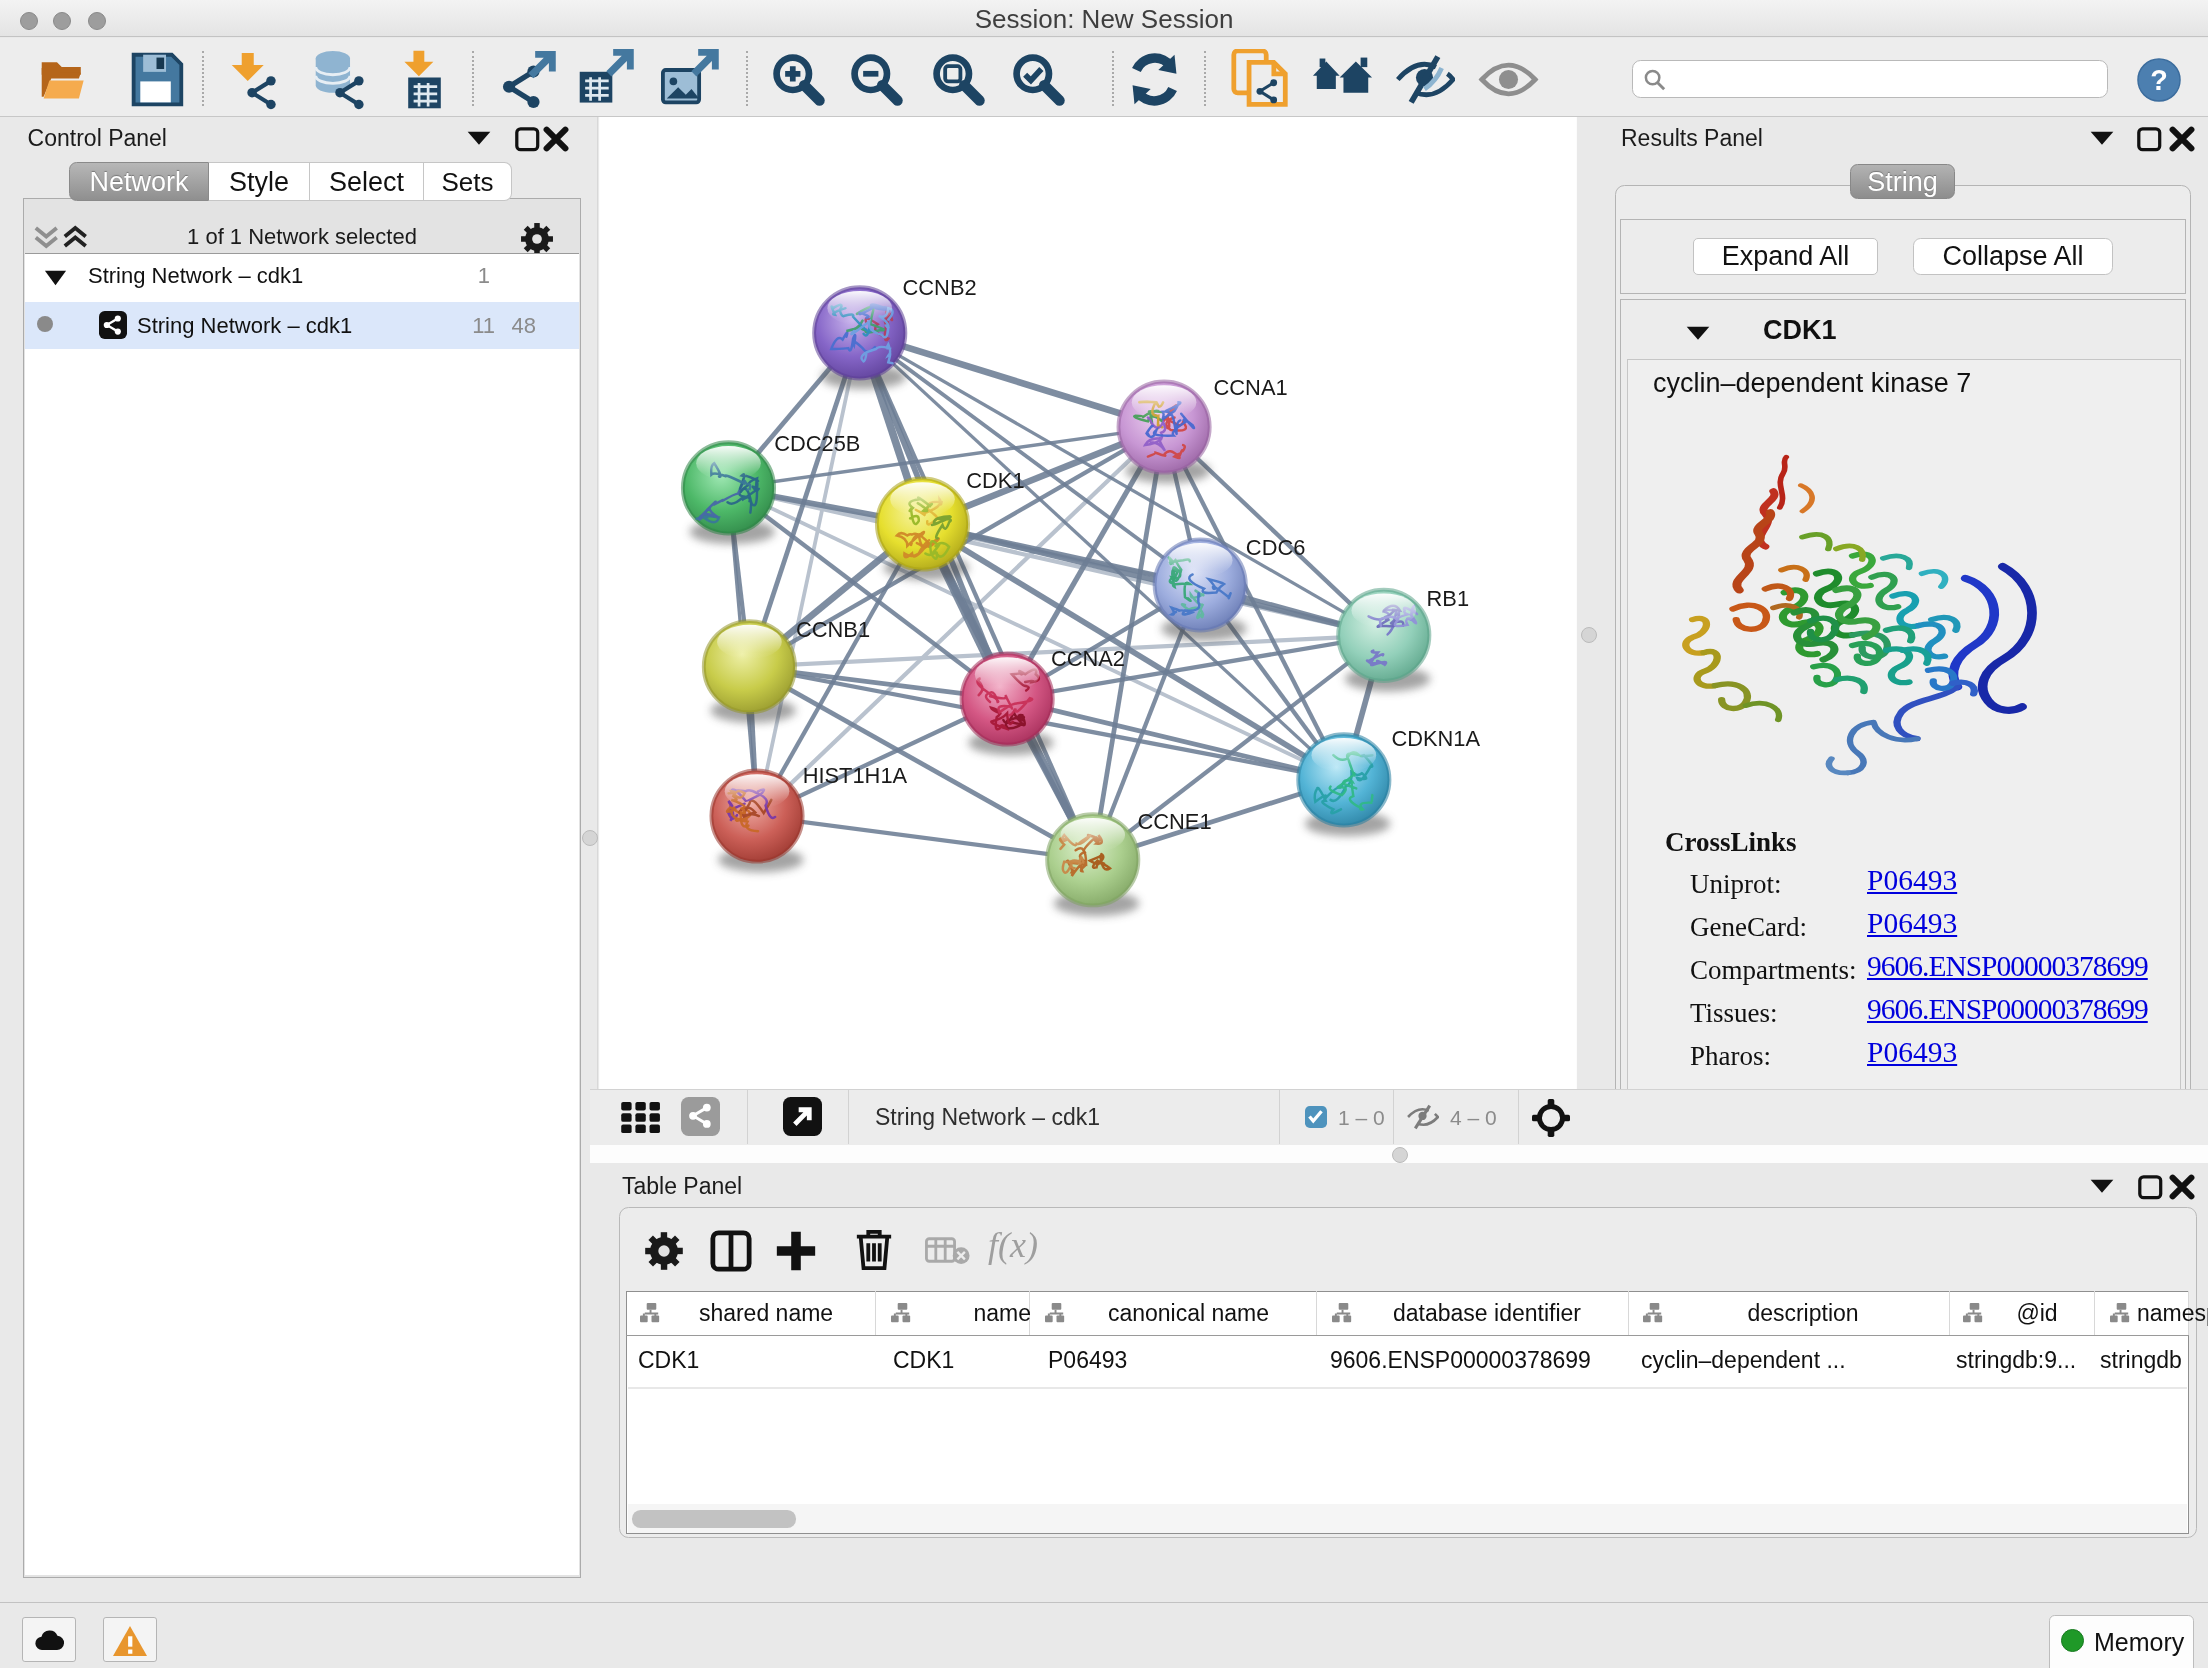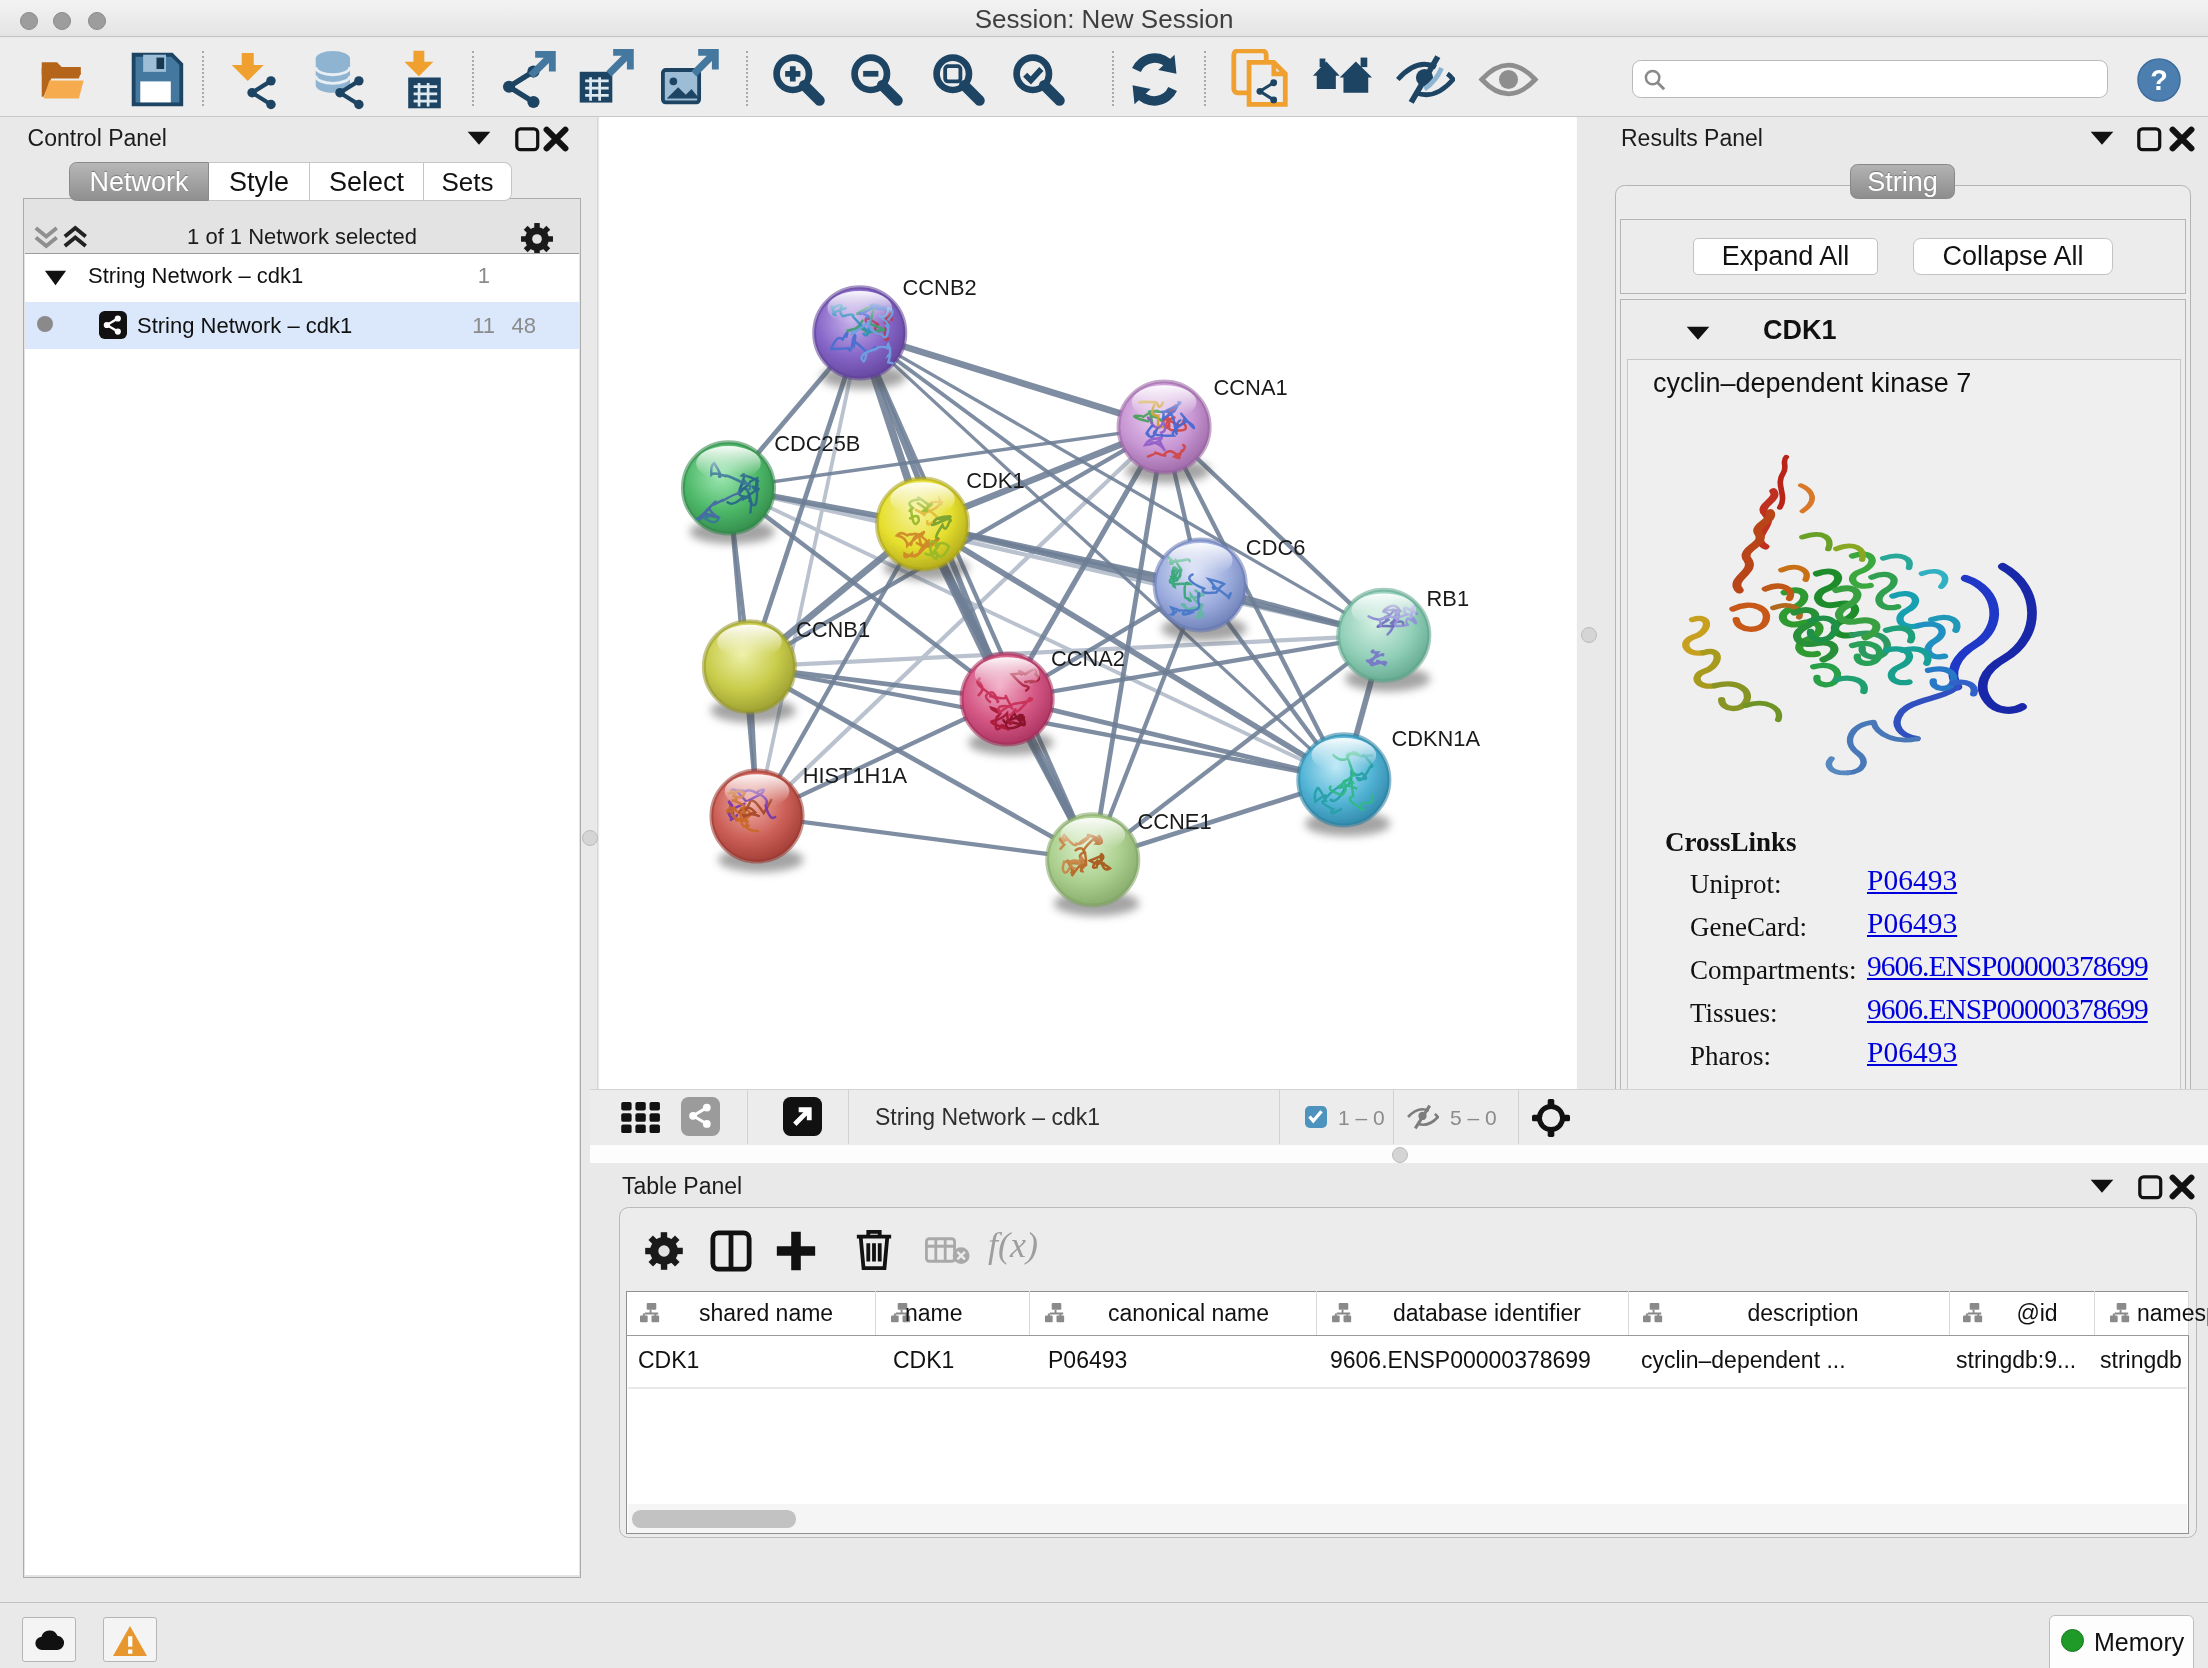--- a/index.html
+++ b/index.html
@@ -557,21 +557,21 @@
         <path d="M3 10l5 6L19 3" stroke="#fff" stroke-width="4.5" fill="none"></path>
       </svg>
  </div>
  <div class="abs" style="left:748px;top:16px;font-size:21px;color:#8b8b8b">1 – 0</div>
  <div class="abs" style="left:803px;top:0;height:54px;border-left:1.9px solid #d2d2d2"></div>
  <svg class="abs" style="left:816px;top:14.3px" width="33" height="26" viewBox="0 0 64 48">
       <path d="M4 24q14-15 28-15 6 0 12 3M56 18q3 3 6 6-14 15-28 15-6 0-11-2" fill="none" stroke="#7c7c7c" stroke-width="5"></path>
       <circle cx="32" cy="22" r="8" fill="#7c7c7c"></circle>
       <path d="M46 2 18 46" stroke="#7c7c7c" stroke-width="6"></path>
     </svg>
- <div class="abs" style="left:860px;top:16px;font-size:21px;color:#8b8b8b">5 – 0</div>
+ <div class="abs" style="left:860px;top:16px;font-size:21px;color:#8b8b8b">4 – 0</div>
  <div class="abs" style="left:928px;top:0;height:54px;border-left:1.9px solid #d2d2d2"></div>
  <svg class="abs" style="left:942px;top:8.6px" width="38" height="38" viewBox="0 0 46 46">
   <circle cx="23" cy="23" r="14" fill="none" stroke="#111" stroke-width="6"></circle>
   <g fill="#111">
         <rect x="19" y="0" width="8" height="11" rx="2"></rect>
         <rect x="19" y="35" width="8" height="11" rx="2"></rect>
         <rect x="0" y="19" width="11" height="8" rx="2"></rect>
         <rect x="35" y="19" width="11" height="8" rx="2"></rect>
       </g>
     </svg>
@@ -640,21 +640,21 @@
     <div class="abs" style="left:65px;top:137px;width:222px;text-align:center;font-size:23px;color:#111">shared name</div>
     <div class="abs" style="left:286px;top:128px;width:154px;height:44px;border-right:1.9px solid #d8d8d8"></div>
     <svg class="abs" style="left:300px;top:139px" width="25" height="23" viewBox="0 0 26 24">
       <g fill="#8a8a8a">
         <rect x="8" y="1" width="10" height="7" rx="1"></rect>
         <rect x="1" y="14" width="8" height="7" rx="1"></rect>
         <rect x="13" y="14" width="8" height="7" rx="1"></rect>
         <path d="M12 8v4M6 12h14M5 12v3M17 12v3" stroke="#8a8a8a" stroke-width="2" fill="none"></path>
       </g>
     </svg>
-    <div class="abs" style="left:315px;top:137px;width:126px;text-align:left;font-size:23px;color:#111">name</div>
+    <div class="abs" style="left:315px;top:137px;width:126px;text-align:right;font-size:23px;color:#111">name</div>
     <div class="abs" style="left:440px;top:128px;width:287px;height:44px;border-right:1.9px solid #d8d8d8"></div>
     <svg class="abs" style="left:454px;top:139px" width="25" height="23" viewBox="0 0 26 24">
       <g fill="#8a8a8a">
         <rect x="8" y="1" width="10" height="7" rx="1"></rect>
         <rect x="1" y="14" width="8" height="7" rx="1"></rect>
         <rect x="13" y="14" width="8" height="7" rx="1"></rect>
         <path d="M12 8v4M6 12h14M5 12v3M17 12v3" stroke="#8a8a8a" stroke-width="2" fill="none"></path>
       </g>
     </svg>
     <div class="abs" style="left:469px;top:137px;width:259px;text-align:center;font-size:23px;color:#111">canonical name</div>

